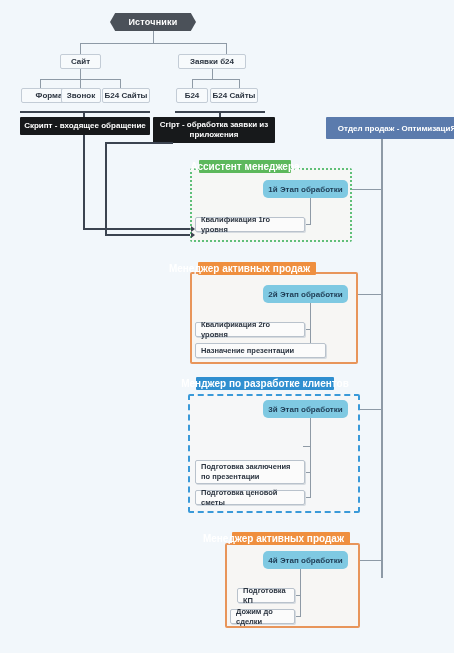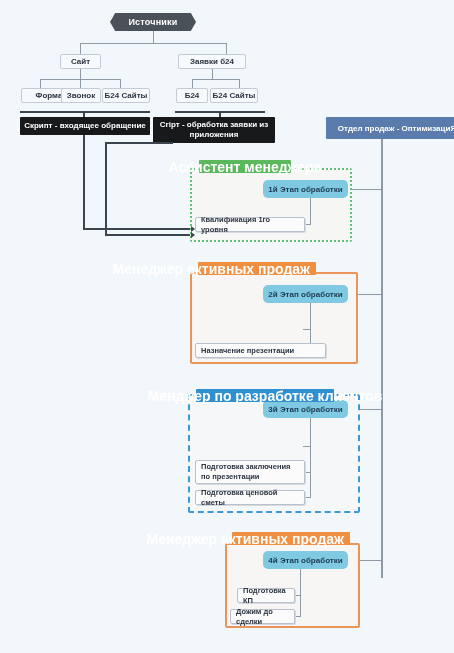--- a/index.html
+++ b/index.html
@@ -70,31 +70,31 @@
 
   
   .group { position: absolute; border-radius: 2px; background: #f5f5f3; }
   .group.green  { border: 2px dotted #5fbf7a; background: #f6f7f5; }
   .group.orange { border: 2px solid  #e8955a; background: #f7f6f4; }
   .group.blue   { border: 2px dashed #3a9ad9; background: #f6f7f8; }
 
   .grouplabel {
     position: absolute;
     color: #ffffff;
-    font-size: 14px;
+    font-size: 10px;
     font-weight: bold;
     display: flex; align-items: center; justify-content: center;
     border-radius: 1px;
     white-space: nowrap;
     padding: 0 6px;
     z-index: 4;
   }
   .grouplabel.green  { background: #5cb85c; }
   .grouplabel.orange { background: #ef8f3f; justify-content: flex-end; }
-  .grouplabel.blue   { background: #2f8fd0; margin-top: 12px; }
+  .grouplabel.blue   { background: #2f8fd0; }
 
   
   .stage {
     position: absolute;
     background: #7fc9e2;
     color: #1d3a52;
     font-size: 8px;
     font-weight: bold;
     display: flex; align-items: center; justify-content: center;
     border-radius: 5px;
@@ -224,20 +224,23 @@
   <div class="group orange" style="left:190px; top:272px; width:168px; height:92px;"></div>
   <div class="grouplabel orange" style="left:198px; top:262px; width:118px; height:13px;">
     <span>Менеджер активных продаж</span>
   </div>
   <div class="stage" style="left:263px; top:285px; width:85px; height:18px;">
     <span>2й Этап обработки</span>
   </div>
   <div class="line vline" style="left:310px; top:303px; height:47px;"></div>
   <div class="line hline" style="left:303px; top:329px; width:8px;"></div>
   <div class="line hline" style="left:303px; top:350px; width:8px;"></div>
+  <div class="task" style="left:195px; top:322px; width:110px; height:15px;">
+    <span>Квалификация 2го уровня</span>
+  </div>
   <div class="task" style="left:195px; top:343px; width:131px; height:15px;">
     <span>Назначение презентации</span>
   </div>
 
   <div class="group blue" style="left:188px; top:394px; width:172px; height:119px;"></div>
   <div class="grouplabel blue" style="left:196px; top:377px; width:138px; height:13px;">
     <span>Менджер по разработке клиентов</span>
   </div>
   <div class="stage" style="left:263px; top:400px; width:85px; height:18px;">
     <span>3й Этап обработки</span>

